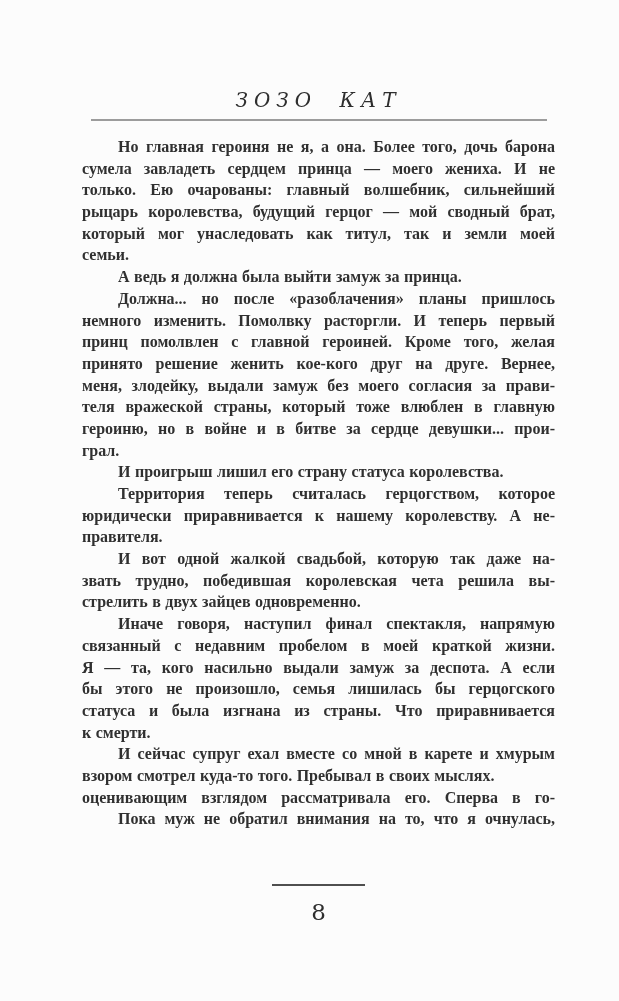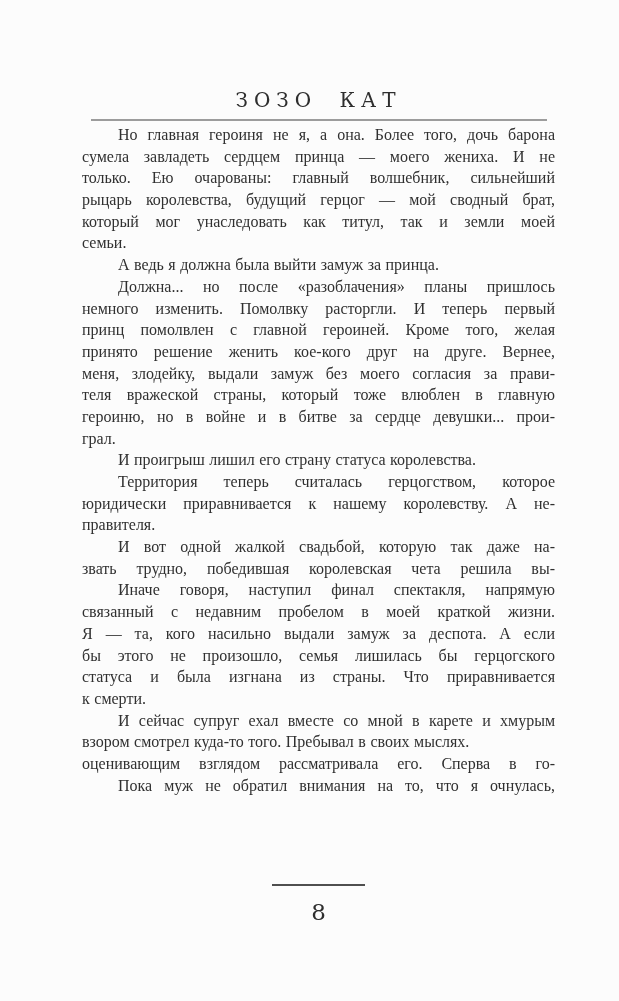--- a/index.html
+++ b/index.html
@@ -31,34 +31,36 @@
   }
   .title {
     text-align: center;
     font-family: "DejaVu Serif", serif;
     font-size: 20px;
     line-height: 24px;
     letter-spacing: 6px;
     word-spacing: 10px;
     color: #2e2e2e;
     text-transform: uppercase;
+    font-style: italic;
   }
   .header-rule {
     width: 456px;
     height: 2px;
     margin: 7px auto 0 auto;
     background: var(--header-rule);
   }
   .text-block {
     position: absolute;
-    top: 124px;
+    top: 136px;
     left: 82px;
     width: 473px;
     font-size: 16px;
     color: var(--text);
+    font-weight: bold;
   }
   .para { margin: 0; padding: 0; }
   .line {
     line-height: 21.7px;
     height: 21.7px;
     overflow: hidden;
     text-align: justify;
     text-align-last: justify;
     word-spacing: 0.5px;
   }
@@ -122,20 +124,21 @@
         <div class="line first last">И проигрыш лишил его страну статуса королевства.</div>
       </div>
       <div class="para">
         <div class="line first">Территория теперь считалась герцогством, которое</div>
         <div class="line">юридически приравнивается к нашему королевству. А не-</div>
         <div class="line last">правителя.</div>
       </div>
       <div class="para">
         <div class="line first">И вот одной жалкой свадьбой, которую так даже на-</div>
         <div class="line">звать трудно, победившая королевская чета решила вы-</div>
+        <div class="line last">стрелить в двух зайцев одновременно.</div>
       </div>
       <div class="para">
         <div class="line first">Иначе говоря, наступил финал спектакля, напрямую</div>
         <div class="line">связанный с недавним пробелом в моей краткой жизни.</div>
         <div class="line">Я — та, кого насильно выдали замуж за деспота. А если</div>
         <div class="line">бы этого не произошло, семья лишилась бы герцогского</div>
         <div class="line">статуса и была изгнана из страны. Что приравнивается</div>
         <div class="line last">к смерти.</div>
       </div>
       <div class="para">

